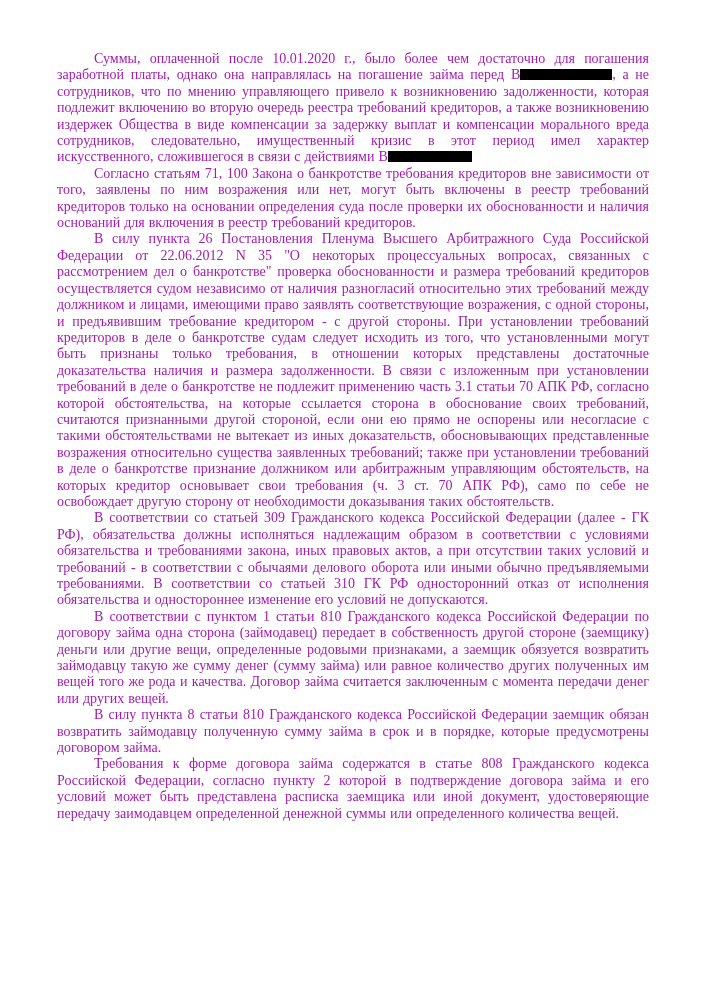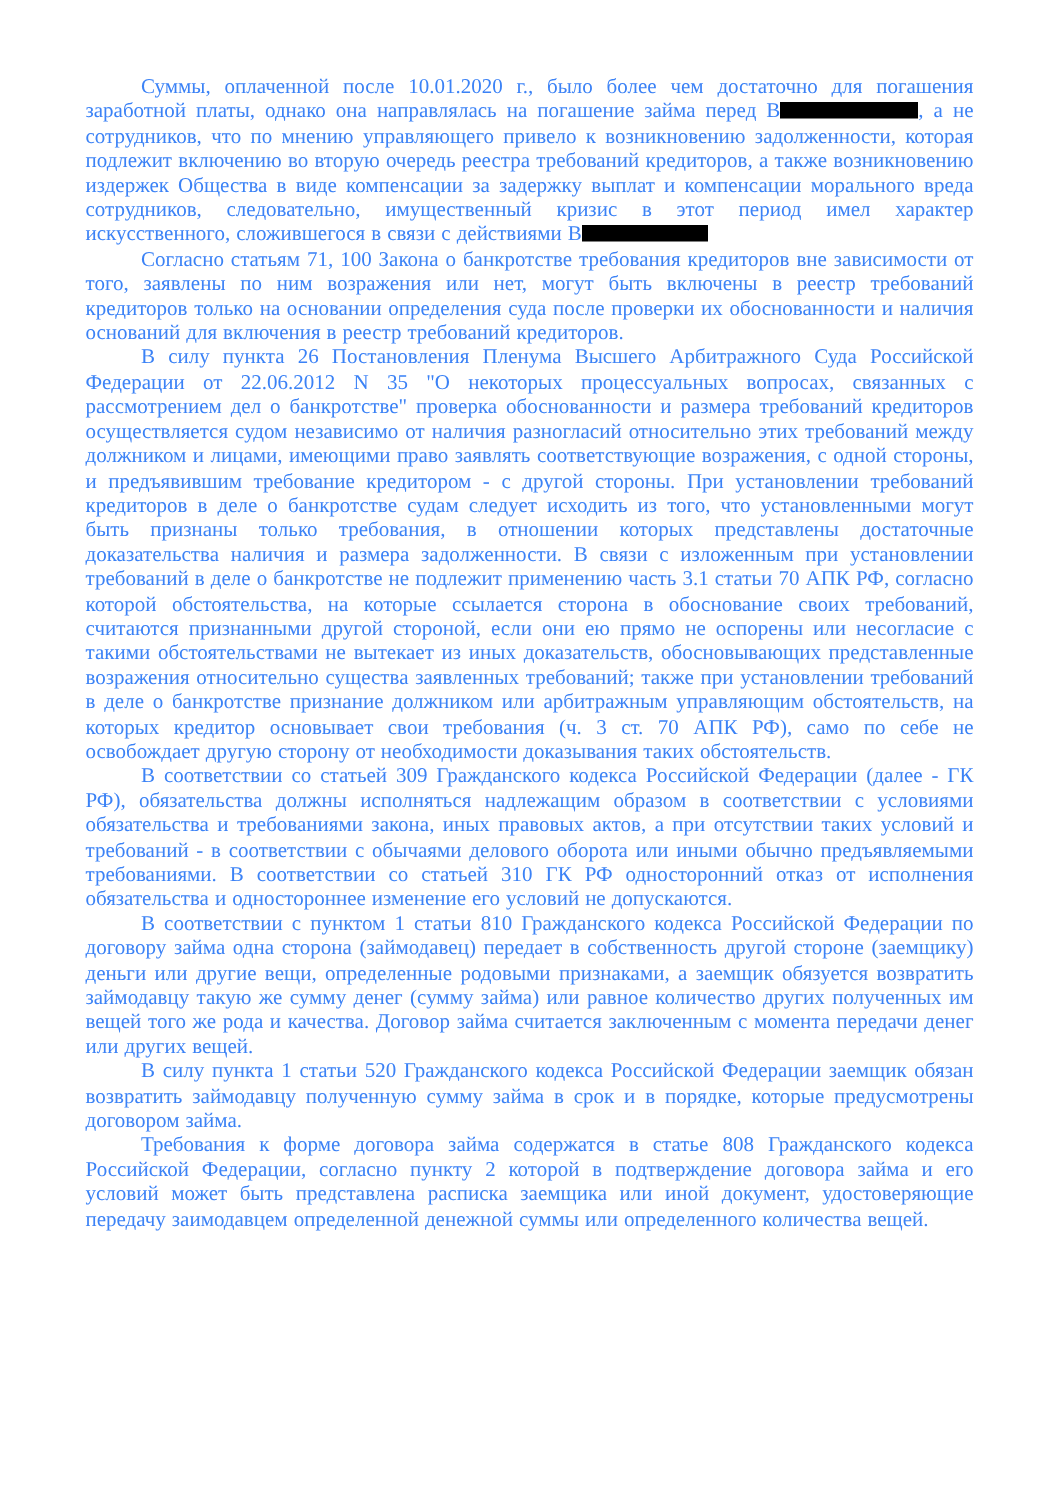--- a/index.html
+++ b/index.html
@@ -21,21 +21,21 @@
     background: #ffffff;
   }
   .para {
     margin: 0;
     padding: 0;
     text-align: justify;
     text-indent: 37px;
     font-family: "Liberation Serif", "DejaVu Serif", serif;
     font-size: 14px;
     line-height: 16.4px;
-    color: #3b82f6;
+    color: #a21caf;
     word-spacing: 0.5px;
   }
   .redact {
     display: inline-block;
     height: 11px;
     background: #000000;
     vertical-align: -1px;
   }
   .redact-1 { width: 92px; }
   .redact-2 { width: 84px; }
@@ -48,18 +48,18 @@
   <p class="para"><span>Суммы, оплаченной после 10.01.2020 г., было более чем достаточно для погашения заработной платы, однако она направлялась на погашение займа перед В</span><span class="redact redact-1"></span><span>, а не сотрудников, что по мнению управляющего привело к возникновению задолженности, которая подлежит включению во вторую очередь реестра требований кредиторов, а также возникновению издержек Общества в виде компенсации за задержку выплат и компенсации морального вреда сотрудников, следовательно, имущественный кризис в этот период имел характер искусственного, сложившегося в связи с действиями В</span><span class="redact redact-2"></span></p>
 
   <p class="para"><span>Согласно статьям 71, 100 Закона о банкротстве требования кредиторов вне зависимости от того, заявлены по ним возражения или нет, могут быть включены в реестр требований кредиторов только на основании определения суда после проверки их обоснованности и наличия оснований для включения в реестр требований кредиторов.</span></p>
 
   <p class="para"><span>В силу пункта 26 Постановления Пленума Высшего Арбитражного Суда Российской Федерации от 22.06.2012 N 35 "О некоторых процессуальных вопросах, связанных с рассмотрением дел о банкротстве" проверка обоснованности и размера требований кредиторов осуществляется судом независимо от наличия разногласий относительно этих требований между должником и лицами, имеющими право заявлять соответствующие возражения, с одной стороны, и предъявившим требование кредитором - с другой стороны. При установлении требований кредиторов в деле о банкротстве судам следует исходить из того, что установленными могут быть признаны только требования, в отношении которых представлены достаточные доказательства наличия и размера задолженности. В связи с изложенным при установлении требований в деле о банкротстве не подлежит применению часть 3.1 статьи 70 АПК РФ, согласно которой обстоятельства, на которые ссылается сторона в обоснование своих требований, считаются признанными другой стороной, если они ею прямо не оспорены или несогласие с такими обстоятельствами не вытекает из иных доказательств, обосновывающих представленные возражения относительно существа заявленных требований; также при установлении требований в деле о банкротстве признание должником или арбитражным управляющим обстоятельств, на которых кредитор основывает свои требования (ч. 3 ст. 70 АПК РФ), само по себе не освобождает другую сторону от необходимости доказывания таких обстоятельств.</span></p>
 
   <p class="para"><span>В соответствии со статьей 309 Гражданского кодекса Российской Федерации (далее - ГК РФ), обязательства должны исполняться надлежащим образом в соответствии с условиями обязательства и требованиями закона, иных правовых актов, а при отсутствии таких условий и требований - в соответствии с обычаями делового оборота или иными обычно предъявляемыми требованиями. В соответствии со статьей 310 ГК РФ односторонний отказ от исполнения обязательства и одностороннее изменение его условий не допускаются.</span></p>
 
   <p class="para"><span>В соответствии с пунктом 1 статьи 810 Гражданского кодекса Российской Федерации по договору займа одна сторона (займодавец) передает в собственность другой стороне (заемщику) деньги или другие вещи, определенные родовыми признаками, а заемщик обязуется возвратить займодавцу такую же сумму денег (сумму займа) или равное количество других полученных им вещей того же рода и качества. Договор займа считается заключенным с момента передачи денег или других вещей.</span></p>
 
-  <p class="para"><span>В силу пункта 1 статьи 520 Гражданского кодекса Российской Федерации заемщик обязан возвратить займодавцу полученную сумму займа в срок и в порядке, которые предусмотрены договором займа.</span></p>
+  <p class="para"><span>В силу пункта 8 статьи 810 Гражданского кодекса Российской Федерации заемщик обязан возвратить займодавцу полученную сумму займа в срок и в порядке, которые предусмотрены договором займа.</span></p>
 
   <p class="para"><span>Требования к форме договора займа содержатся в статье 808 Гражданского кодекса Российской Федерации, согласно пункту 2 которой в подтверждение договора займа и его условий может быть представлена расписка заемщика или иной документ, удостоверяющие передачу заимодавцем определенной денежной суммы или определенного количества вещей.</span></p>
 
 
 </div>
 
 </body></html>

